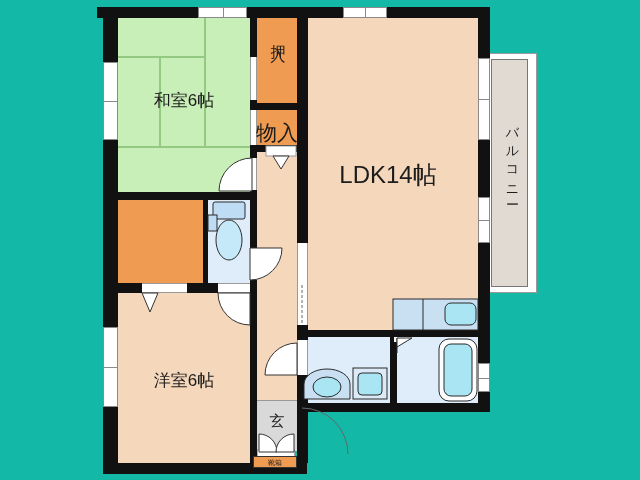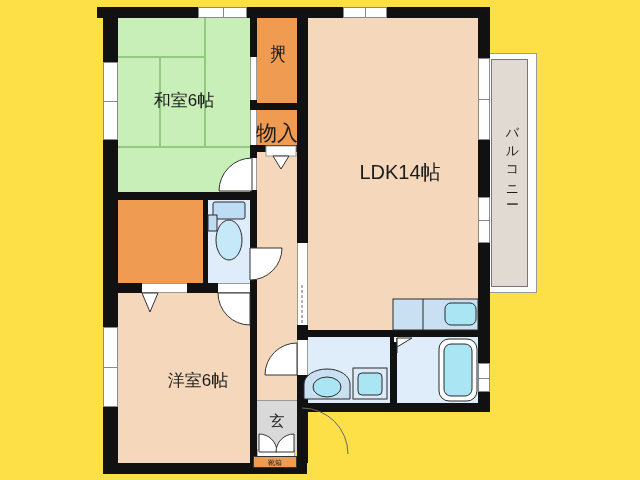--- a/index.html
+++ b/index.html
@@ -1,16 +1,16 @@
 <!DOCTYPE html>
 <html><head>
 <meta charset="utf-8">
 <style>
   html,body{margin:0;padding:0;background:#fff;}
-  #stage{position:relative;width:640px;height:480px;background:#fde047;overflow:hidden;
+  #stage{position:relative;width:640px;height:480px;background:#14b8a6;overflow:hidden;
          font-family:"Liberation Sans","DejaVu Sans",sans-serif;color:#1c1c1c;}
   .abs{position:absolute;}
   
   .room-green{background:#C9EFB8;}
   .room-orange{background:#EF9B51;}
   .room-peach{background:#F5D8BC;}
   .room-blue{background:#DEEDF9;}
   .room-gray{background:#D9D9D9;border-top:1px solid #999;}
   .wall{background:#111111;}
   .tatami-line{background:#93C983;}
@@ -142,19 +142,19 @@
     <g>
       <rect x="394" y="337" width="14" height="5" fill="#ffffff" stroke="none"></rect>
       <polyline points="397,338 397,353" fill="none" stroke="#2b2b2b"></polyline>
       <polygon points="397,338 412,338 397,347" fill="#ffffff" stroke="#2b2b2b"></polygon>
     </g>
   </svg>
 
   <div class="label" style="left:118px;top:89px;width:132px;font-size:17px;">和室6帖</div>
   <div class="label vtext" style="left:268px;top:32px;font-size:15px;letter-spacing:3px;">押入</div>
   <div class="label" style="left:255px;top:119px;width:44px;font-size:21px;">物入</div>
-  <div class="label" style="left:320px;top:159px;width:160px;font-size:20px;">LDK14帖</div>
+  <div class="label" style="left:308px;top:159px;width:160px;font-size:24px;">LDK14帖</div>
   <div class="label vtext" style="left:503px;top:118px;font-size:13px;letter-spacing:5px;">バルコニー</div>
-  <div class="label" style="left:132px;top:369px;width:132px;font-size:17px;">洋室6帖</div>
+  <div class="label" style="left:118px;top:369px;width:132px;font-size:17px;">洋室6帖</div>
   <div class="label" style="left:257px;top:412px;width:40px;font-size:15px;">玄</div>
   <div class="label" style="left:253px;top:458px;width:44px;font-size:7px;">靴箱</div>
 
 </div>
 
 </body></html>

